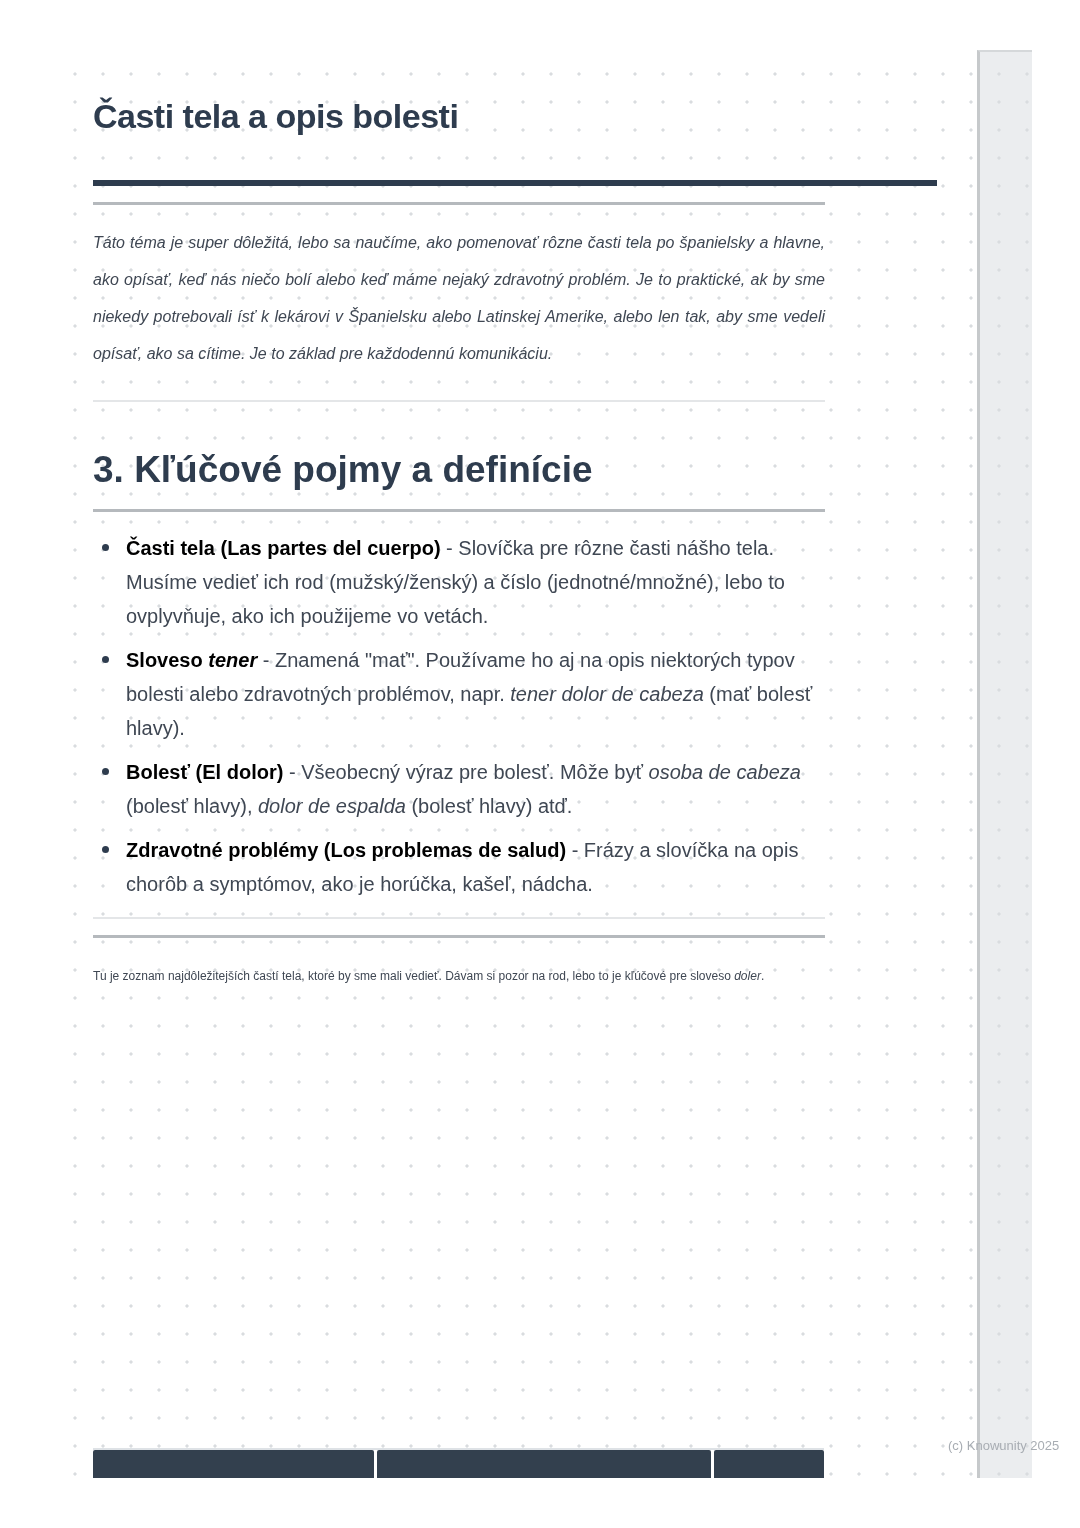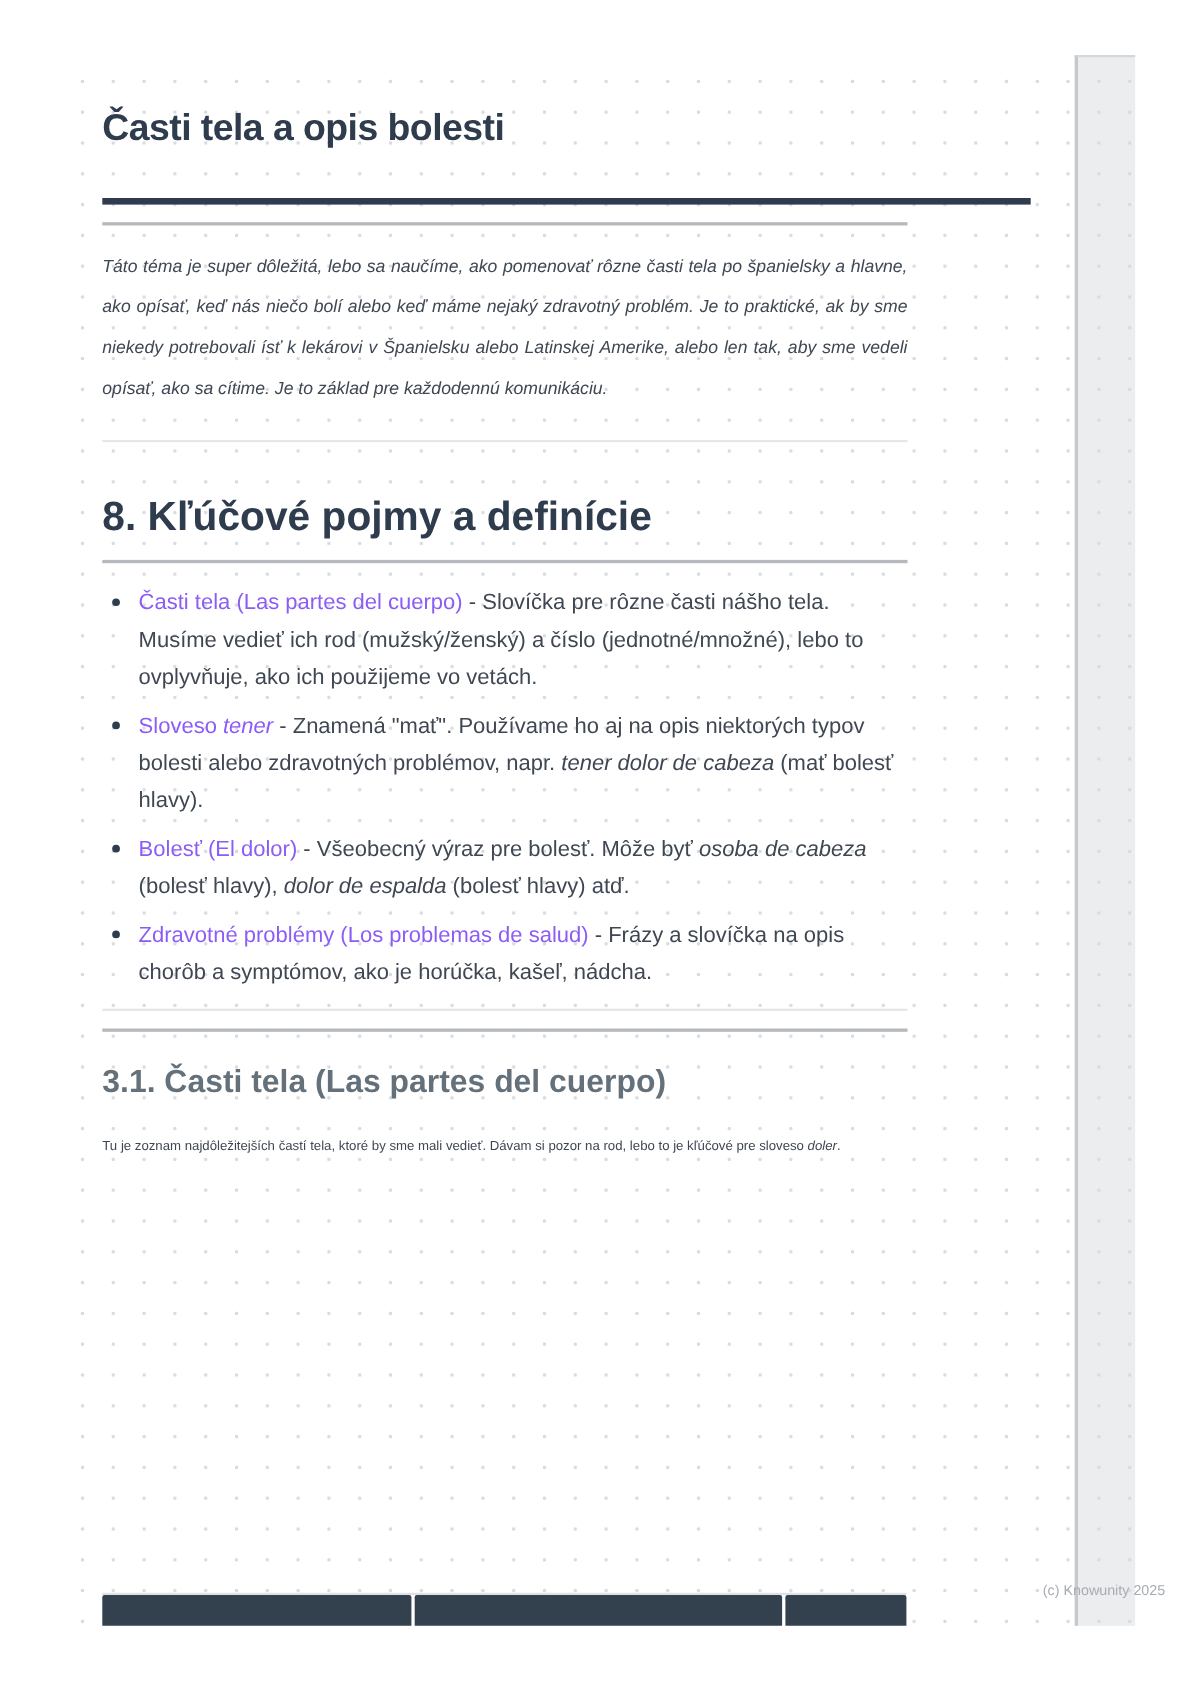--- a/index.html
+++ b/index.html
@@ -51,21 +51,21 @@
   .h2-rule{margin-top:16px;height:3px;background:var(--rule);}
   p.lead{margin:19px 0 0;font-size:16px;line-height:37px;text-align:justify;font-style:italic;}
   .divider{margin-top:28px;height:2px;background:var(--divider);}
   .divider.d2{margin-top:16px;}
   ul.key-terms{list-style:none;margin:19px 0 0;padding:0;font-size:20px;line-height:34px;}
   ul.key-terms li{position:relative;padding-left:33px;margin:0 0 10px;}
   ul.key-terms li::before{
     content:"";position:absolute;left:9px;top:13px;width:7px;height:7px;
     border-radius:50%;background:var(--heading);
   }
-  .b{font-weight:400;color:#8b5cf6;}
+  .b{font-weight:700;color:#000000;}
   .i{font-style:italic;}
   h3.subsection-heading{
     margin:27px 0 0;font-size:29px;line-height:38px;font-weight:600;color:var(--subheading);
   }
   p.body2{margin:20px 0 0;font-size:12px;line-height:37px;text-align:justify;}
   .table-stub{
     position:absolute;left:93px;top:1448px;width:731px;height:30px;
     display:flex;gap:3px;z-index:2;box-sizing:border-box;
     border-top:2px solid #dee2e6;padding:0;
   }
@@ -89,35 +89,34 @@
 <div class="content">
 
   <h1 class="page-title">Časti tela a opis bolesti</h1>
   <div class="title-rule"></div>
 
   <div class="h2-rule"></div>
   <p class="lead">Táto téma je super dôležitá, lebo sa naučíme, ako pomenovať rôzne časti tela po španielsky a hlavne, ako opísať, keď nás niečo bolí alebo keď máme nejaký zdravotný problém. Je to praktické, ak by sme niekedy potrebovali ísť k lekárovi v Španielsku alebo Latinskej Amerike, alebo len tak, aby sme vedeli opísať, ako sa cítime. Je to základ pre každodennú komunikáciu.</p>
 
   <div class="divider"></div>
 
-  <h2 class="section-heading s2">8. Kľúčové pojmy a definície</h2>
+  <h2 class="section-heading s2">3. Kľúčové pojmy a definície</h2>
   <div class="h2-rule"></div>
 
   <ul class="key-terms">
     <li><span class="b">Časti tela (Las partes del cuerpo)</span><span> - Slovíčka pre rôzne časti nášho tela. Musíme vedieť ich rod (mužský/ženský) a číslo (jednotné/množné), lebo to ovplyvňuje, ako ich použijeme vo vetách.</span></li>
     <li><span class="b">Sloveso </span><span class="b i">tener</span><span> - Znamená "mať". Používame ho aj na opis niektorých typov bolesti alebo zdravotných problémov, napr. </span><span class="i">tener dolor de cabeza</span><span> (mať bolesť hlavy).</span></li>
     <li><span class="b">Bolesť (El dolor)</span><span> - Všeobecný výraz pre bolesť. Môže byť </span><span class="i">osoba de cabeza</span><span> (bolesť hlavy), </span><span class="i">dolor de espalda</span><span> (bolesť hlavy) atď.</span></li>
     <li><span class="b">Zdravotné problémy (Los problemas de salud)</span><span> - Frázy a slovíčka na opis chorôb a symptómov, ako je horúčka, kašeľ, nádcha.</span></li>
   </ul>
 
   <div class="divider d2"></div>
 
   <div class="h2-rule"></div>
 
-  <h3 class="subsection-heading">3.1. Časti tela (Las partes del cuerpo)</h3>
   <p class="body2"><span>Tu je zoznam najdôležitejších častí tela, ktoré by sme mali vedieť. Dávam si pozor na rod, lebo to je kľúčové pre sloveso </span><span class="i">doler</span><span>.</span></p>
 
 </div>
 
 <div class="table-stub">
   <div class="cell c1"></div>
   <div class="cell c2"></div>
   <div class="cell c3"></div>
 </div>
 

